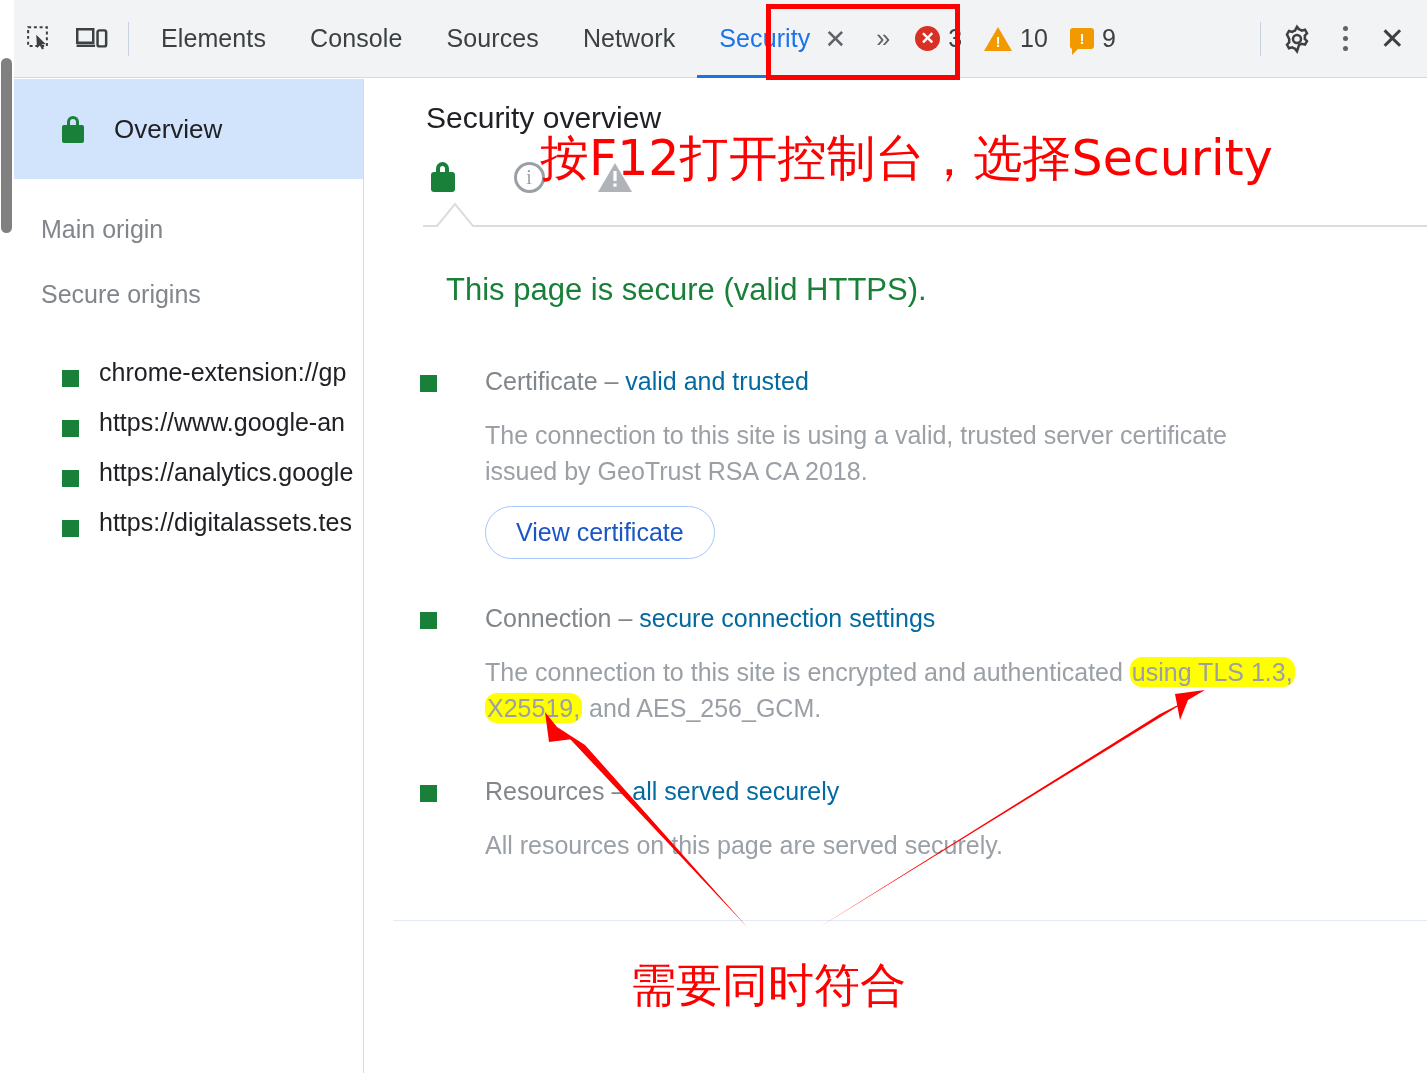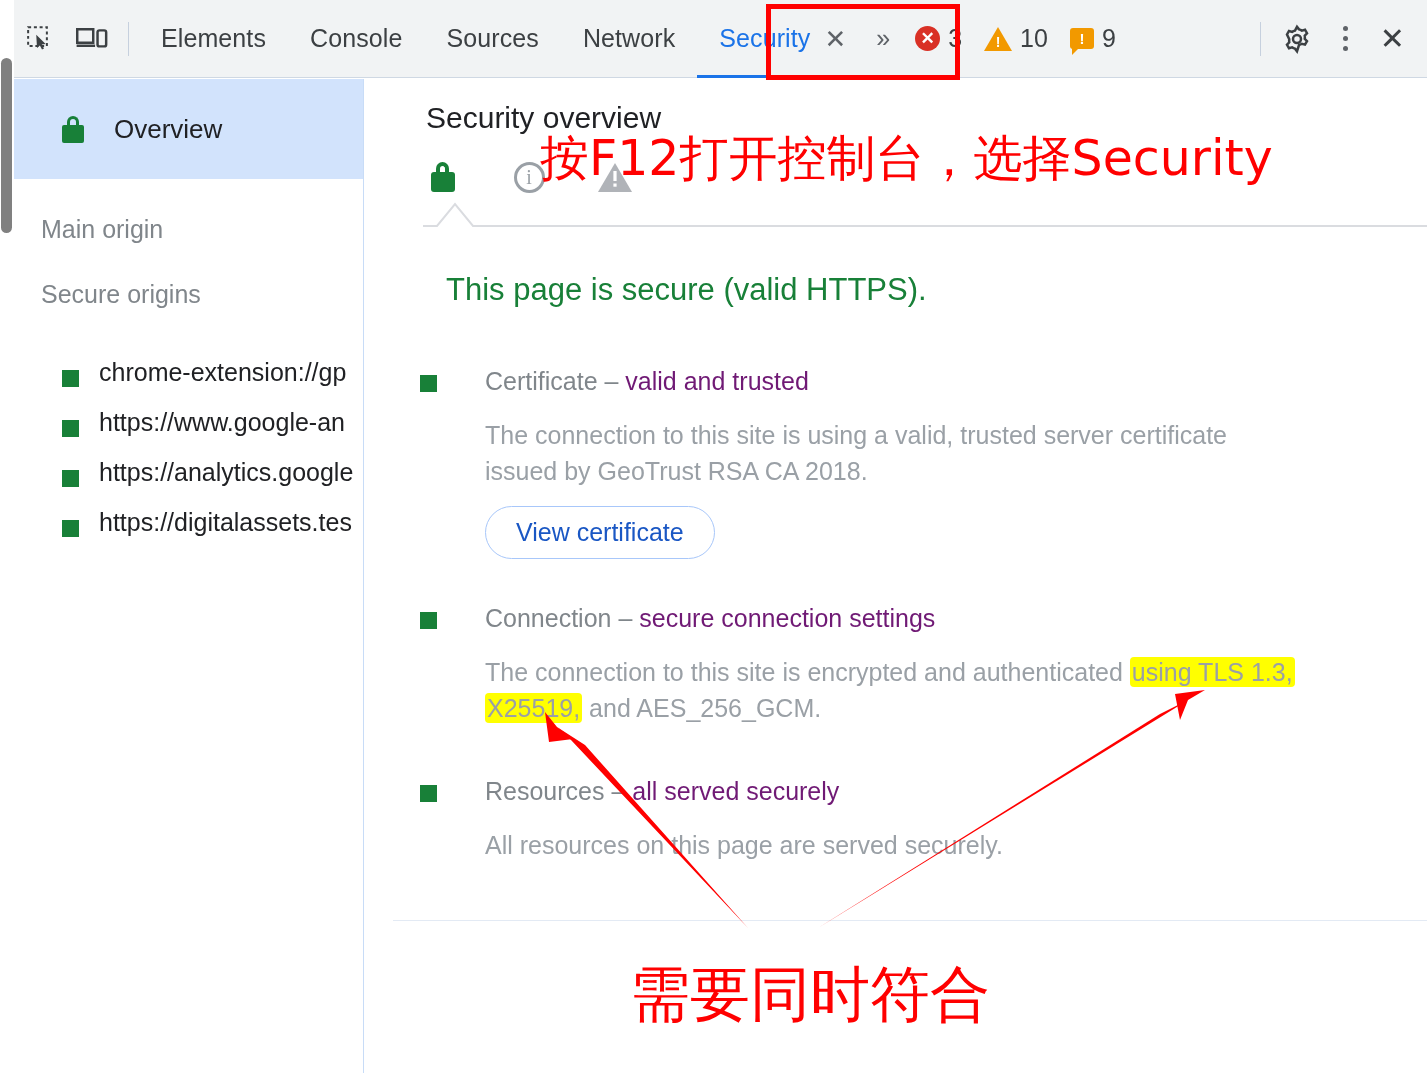--- a/index.html
+++ b/index.html
@@ -156,44 +156,44 @@
   .secure-head {
     position: absolute; left: 53px; top: 193px;
     font-size: 31px; color: #188038;
   }
 
   .section { position: absolute; left: 27px; width: 1010px; }
   .sec-bullet {
     position:absolute; left: 0; top: 8px; width: 17px; height: 17px; background:#188038;
   }
   .sec-title { margin-left: 65px; font-size: 25px; color: #80868b; }
-  .sec-title .val { color: #701a75; }
+  .sec-title .val { color: #0369a1; }
   .sec-body {
     margin-left: 65px; margin-top: 22px; font-size: 25px; color: #9aa0a6;
     line-height: 1.42; max-width: 820px;
   }
-  .hl { background: #ffff00; border-radius: 4px; padding: 1px 2px; }
+  .hl { background: #ffff00; border-radius: 12px; padding: 1px 2px; }
   .btn-viewcert {
     margin-left: 65px; margin-top: 17px; display: inline-block;
     padding: 11px 30px; border: 1px solid #a8c7fa; border-radius: 28px;
     color: #1a57c4; font-size: 25px; background: #fff; cursor: pointer;
   }
   .divider-bottom {
     position: absolute; left: 0; top: 841px; width: 1062px; height: 1px; background: #e3eaf4;
   }
 
   
   .anno-top {
     position: absolute; left: 540px; top: 126px; z-index: 25;
     font-size: 49px; color: #ff0000; white-space: nowrap;
     font-family: "DejaVu Sans", sans-serif;
   }
   .anno-bottom {
     position: absolute; left: 630px; top: 955px; z-index: 25;
-    font-size: 60px; color: #ff0000; white-space: nowrap;
+    font-size: 46px; color: #ff0000; white-space: nowrap;
     font-family: "DejaVu Sans", sans-serif;
   }
   .arrows { position: absolute; left:0; top:0; width:1427px; height:1073px; z-index: 20; pointer-events:none; }
 </style>
 </head>
 <body>
 
 <div id="app">
 
   <div class="outer-scroll-track">

